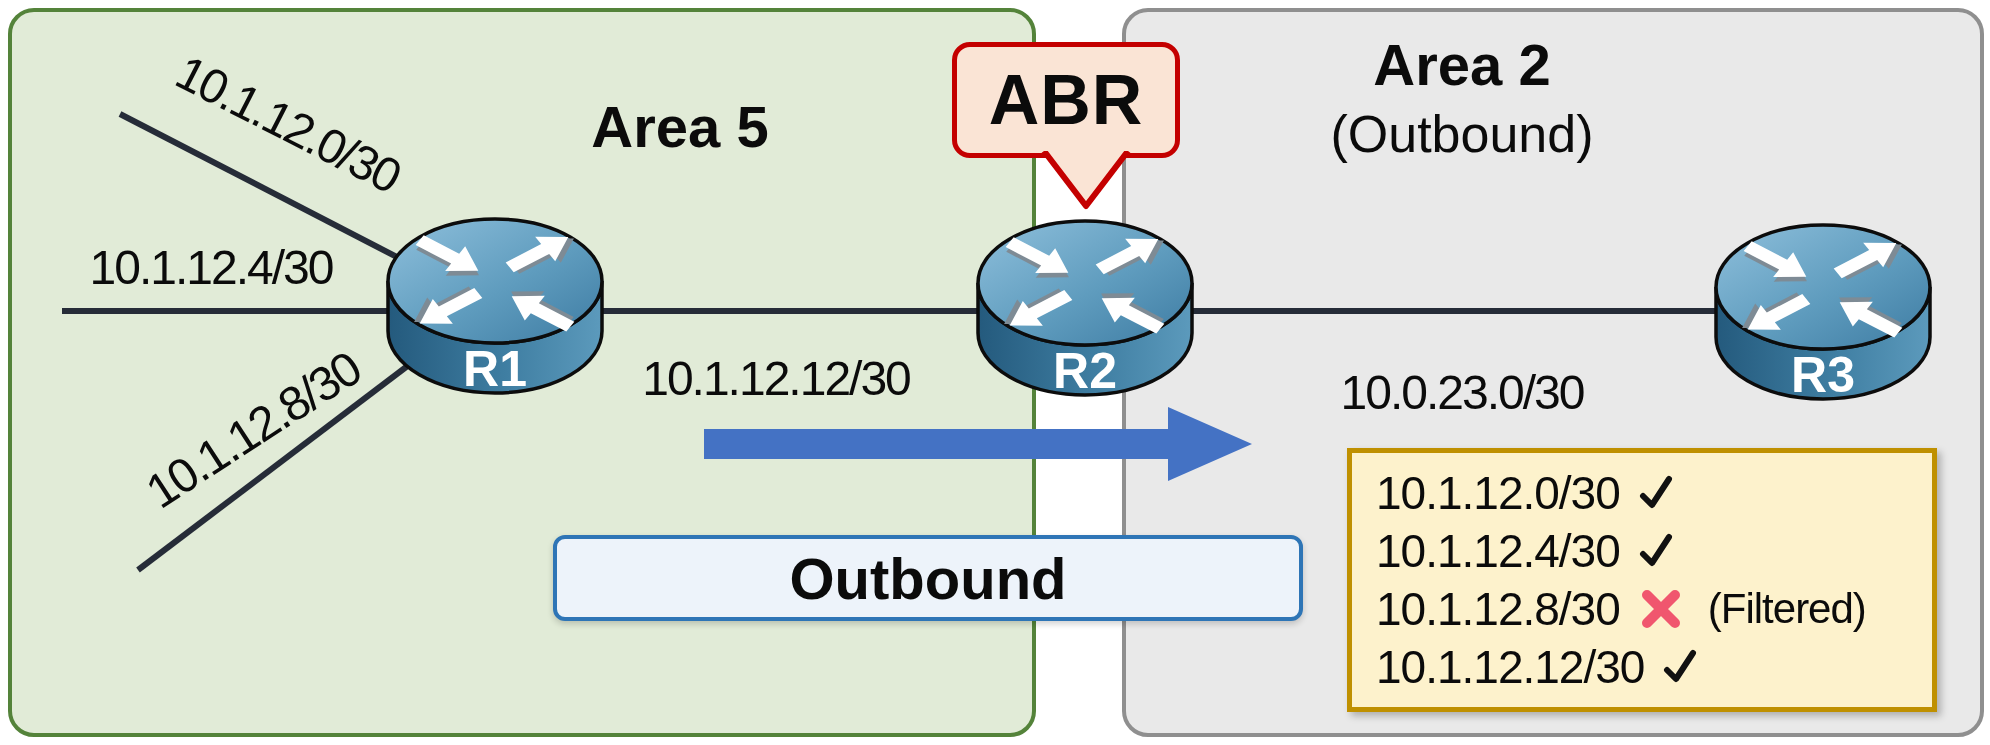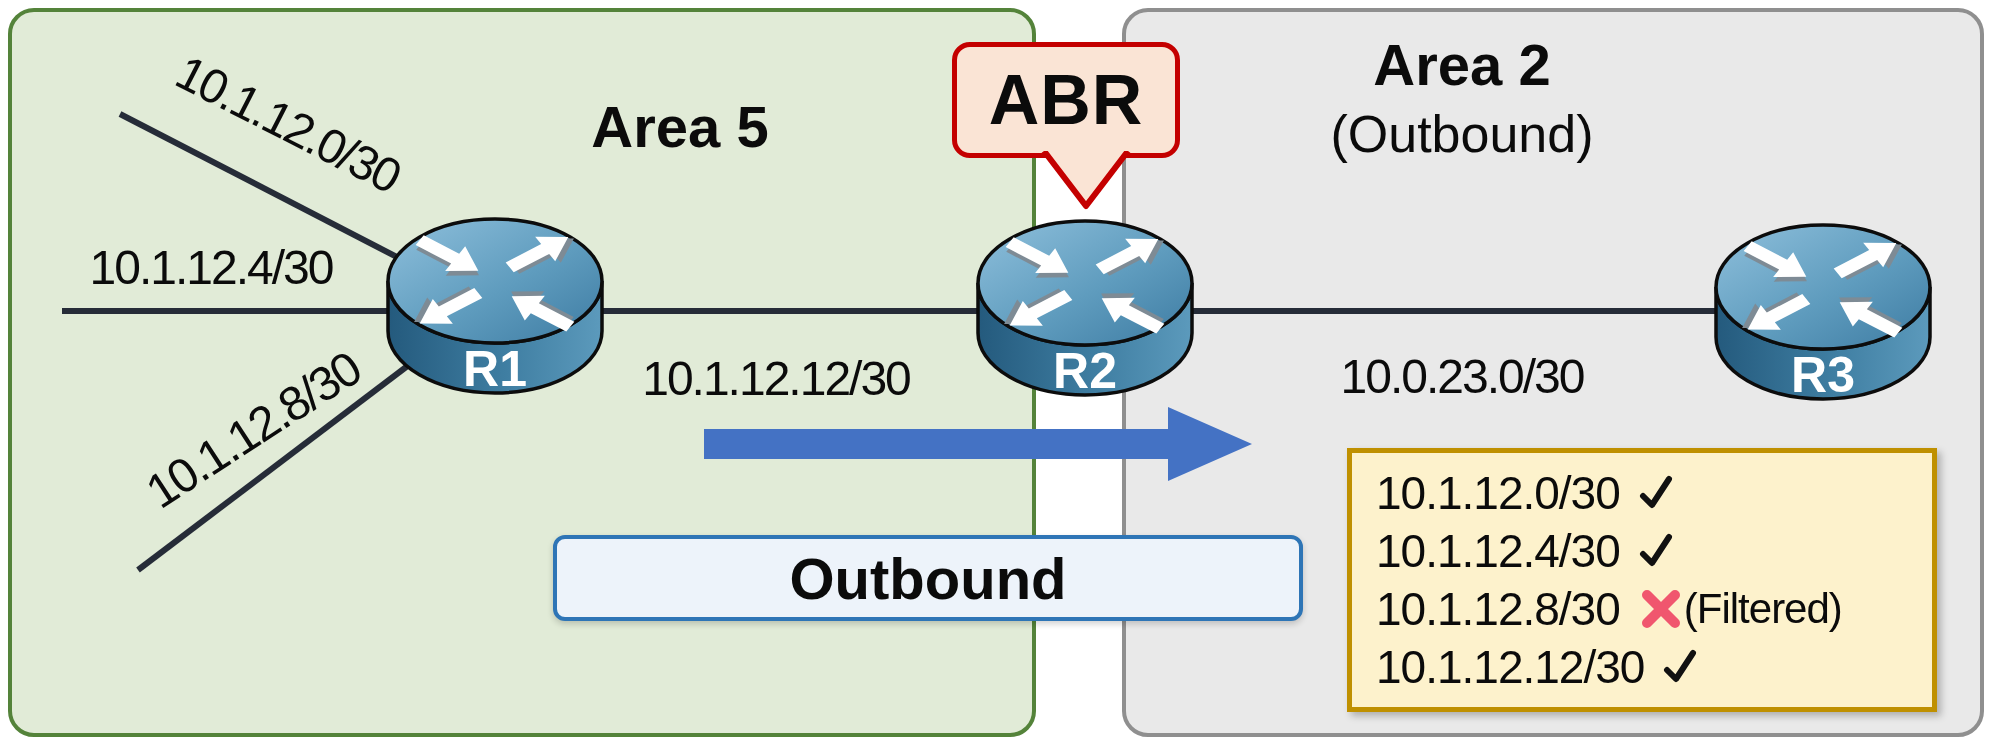--- a/index.html
+++ b/index.html
@@ -38,21 +38,21 @@
   .filter-box .b{font-weight:bold;}
   .filter-box .r{margin-left:15px;}
 
   
   .prefix-box{position:absolute;left:1347px;top:448px;width:590px;height:264px;box-sizing:border-box;
               background:#fdf2cc;border:5px solid #bf9000;z-index:6;
               display:flex;flex-direction:column;justify-content:center;
               padding-left:24px;box-shadow:4px 4px 7px rgba(0,0,0,.25);}
   .prefix-row{display:flex;align-items:center;height:58px;font-size:46px;letter-spacing:-1px;white-space:nowrap;}
   .mark{margin-left:18px;display:inline-flex;align-items:center;}
-  .note{margin-left:0;font-size:42px;letter-spacing:-1px;}
+  .note{margin-left:24px;font-size:42px;letter-spacing:-1px;}
 
   .rlabel{font-size:50px;font-weight:bold;fill:#ffffff;}
   svg{display:block;}
   .overlay{position:absolute;left:0;top:0;z-index:3;}
 </style>
 </head>
 <body>
 
 <div class="stage">
 
@@ -120,21 +120,21 @@
     <span>ABR</span>
   </div>
   <svg class="abr-tail" width="92" height="62" viewBox="0 0 92 62">
     <path d="M4,0 L46,55 L88,0" fill="#fae4d5" stroke="#c40000" stroke-width="6" stroke-linejoin="round"></path>
   </svg>
 
   <div class="ip-label ip-rot-up" style="left:288px;top:124px;">10.1.12.0/30</div>
   <div class="ip-label" style="left:211px;top:267px;">10.1.12.4/30</div>
   <div class="ip-label ip-rot-dn" style="left:253px;top:430px;">10.1.12.8/30</div>
   <div class="ip-label" style="left:776px;top:378px;">10.1.12.12/30</div>
-  <div class="ip-label" style="left:1462px;top:376px;">10.0.23.0/30</div>
+  <div class="ip-label" style="left:1462px;top:392px;">10.0.23.0/30</div>
 
   <div class="filter-box">
     <span class="b">Outbound</span>
   </div>
 
   <div class="prefix-box">
     <div class="prefix-row">
       <span>10.1.12.0/30</span>
       <span class="mark">
         <svg width="36" height="36" viewBox="0 0 36 36">

